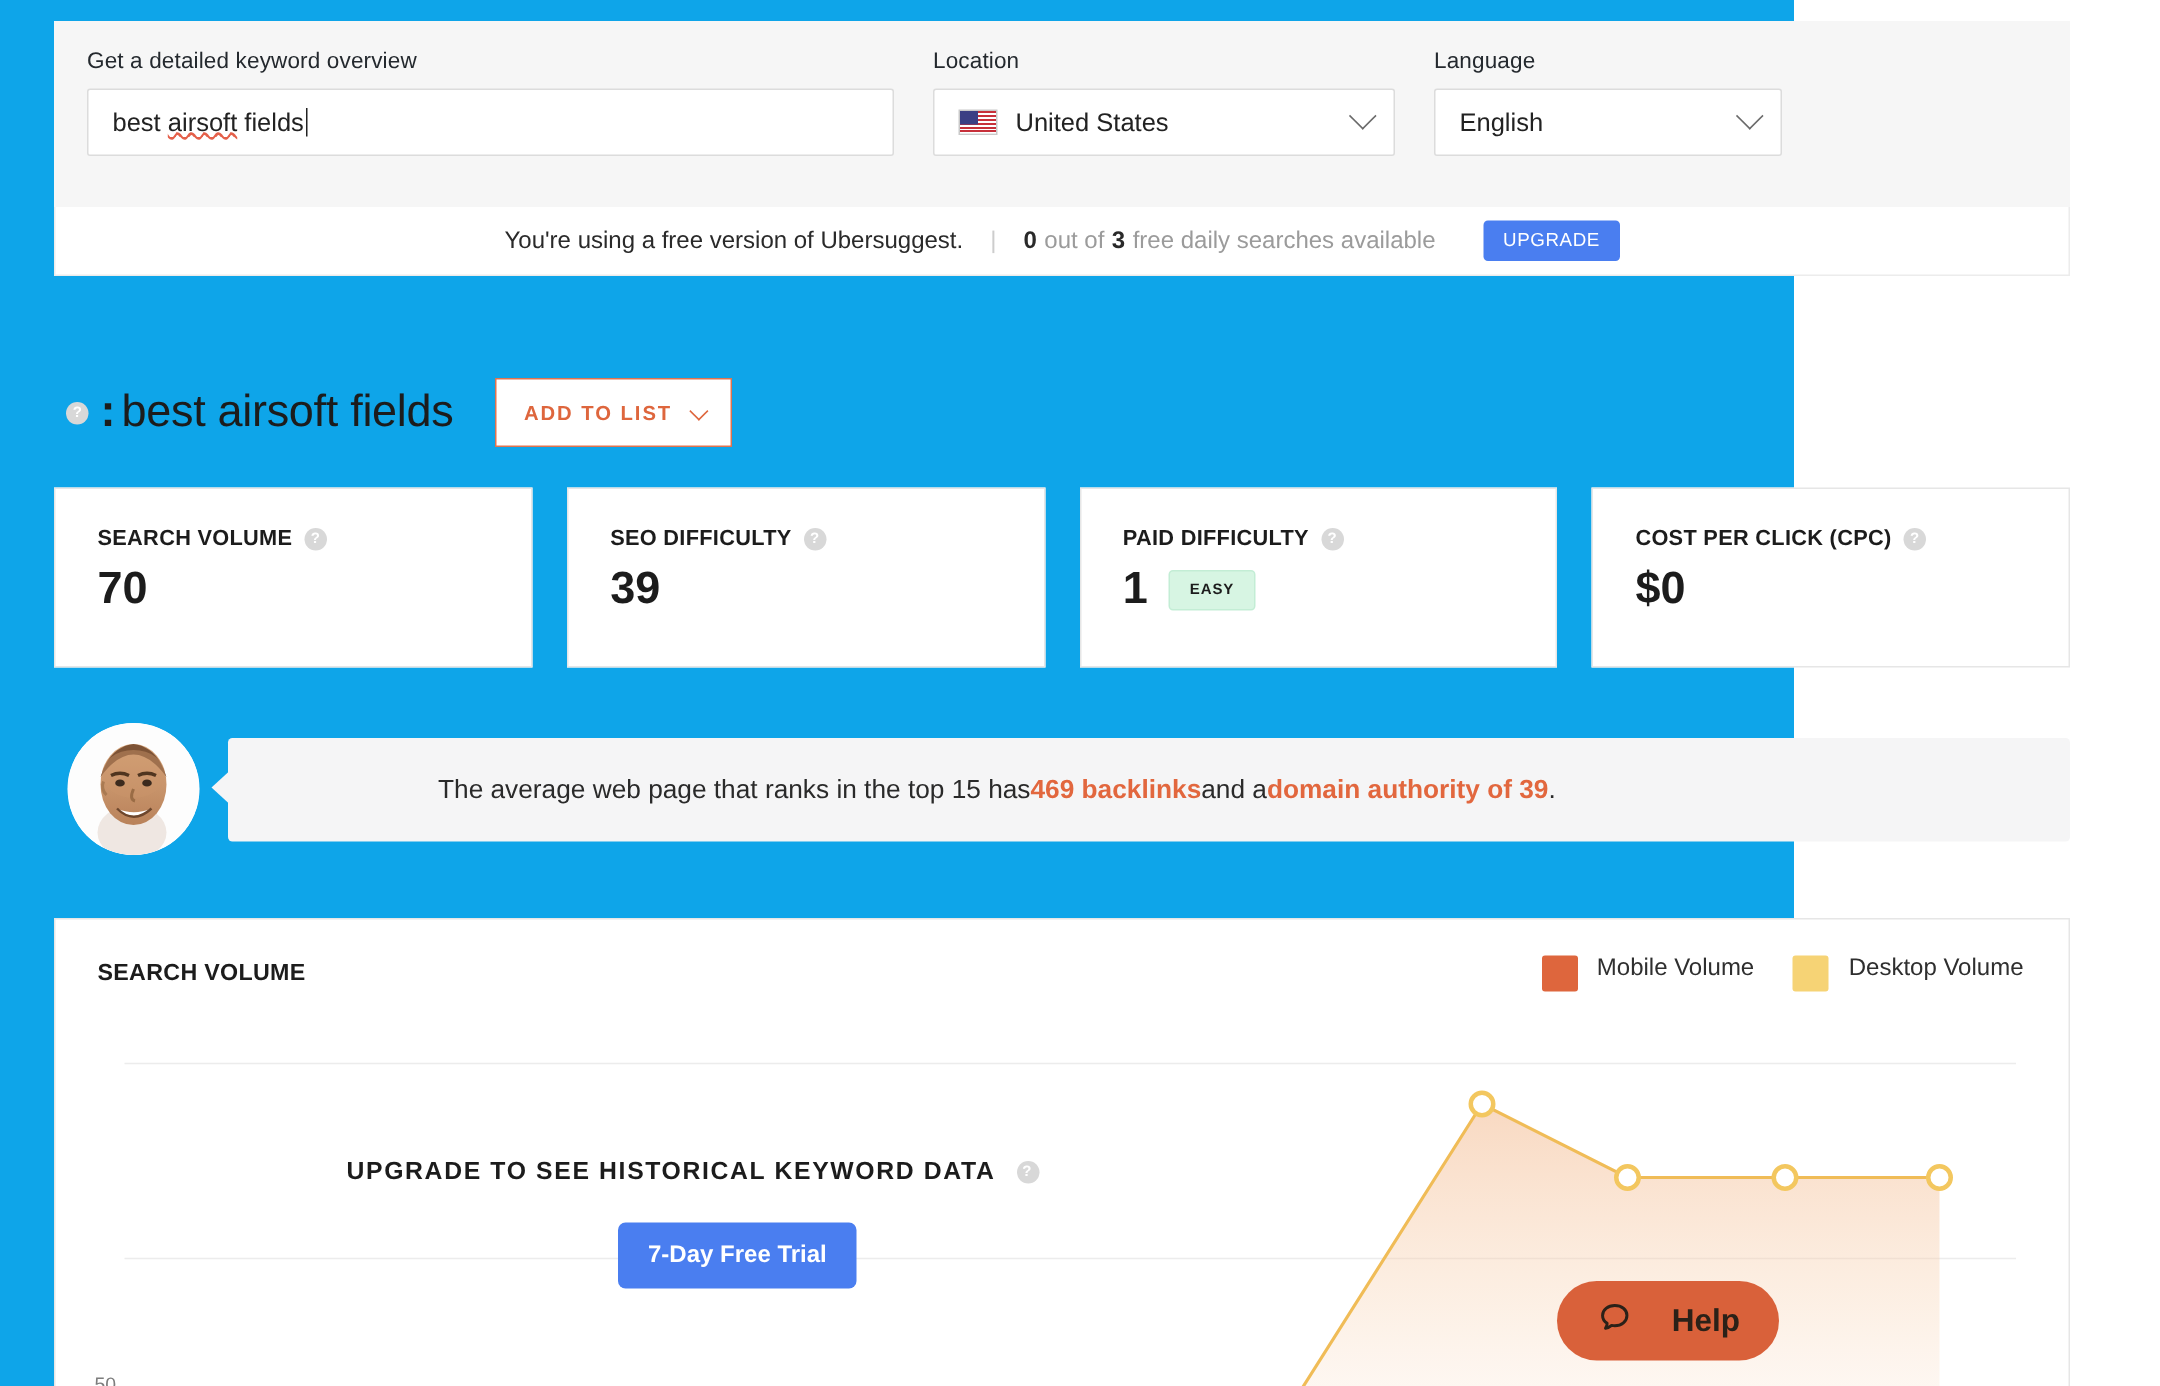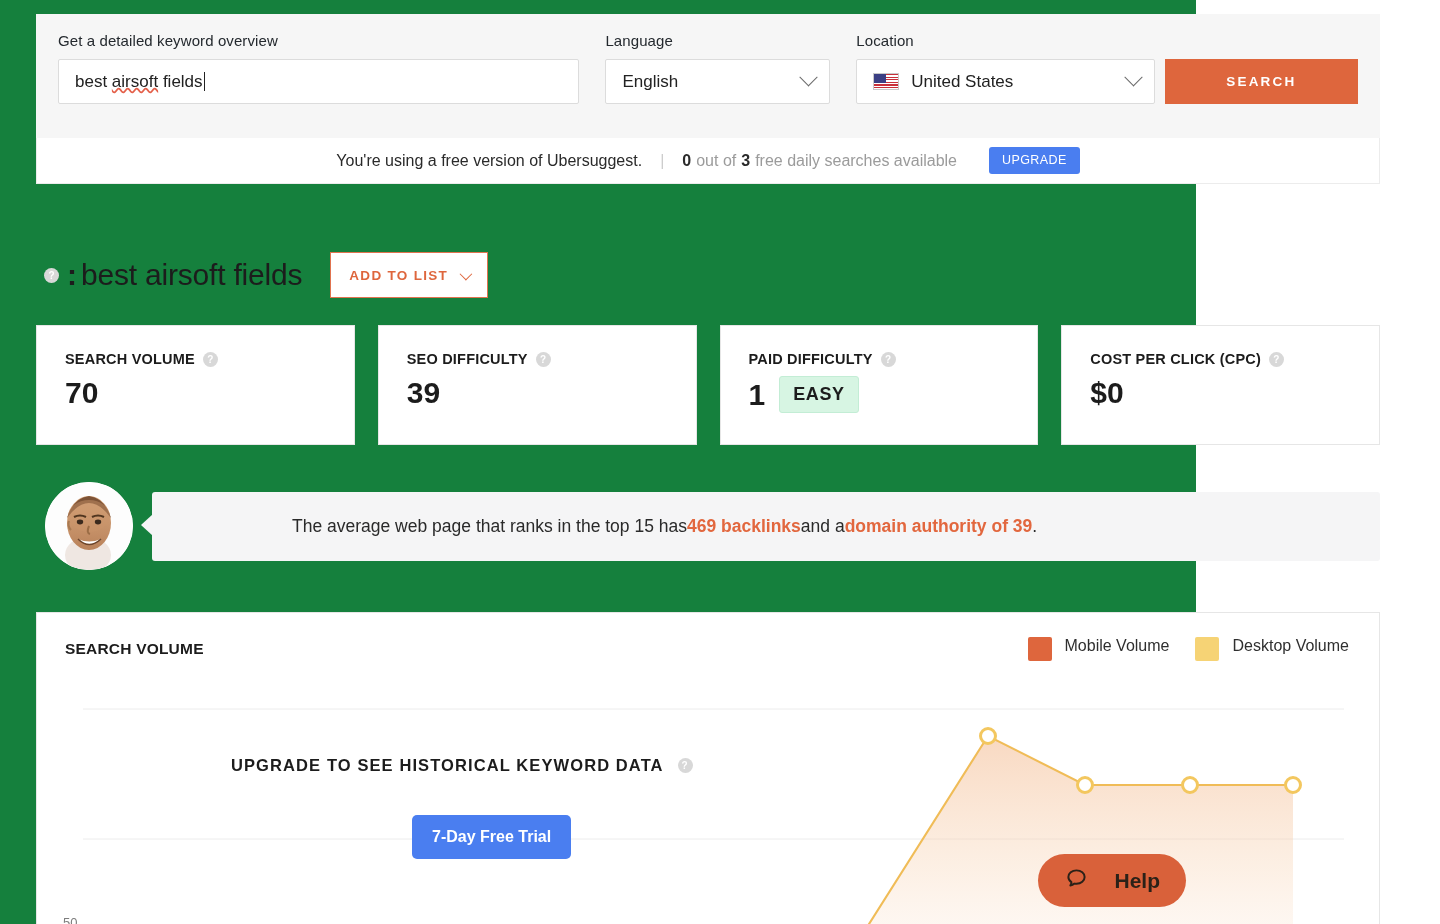--- a/index.html
+++ b/index.html
@@ -7,21 +7,21 @@
   html, body {
     margin: 0; padding: 0;
     width: 1440px; height: 924px;
     background: #ffffff;
     font-family: "Liberation Sans", sans-serif;
     overflow: hidden;
   }
   .page {
     position: relative;
     width: 1196px; height: 924px;
-    background: #15803d;
+    background: #0ea5e9;
   }
 
   
   .search-panel {
     position: absolute;
     left: 36px; top: 14px;
     width: 1344px; height: 124px;
     background: #f6f6f6;
     padding: 18px 22px 0 22px;
   }
@@ -205,21 +205,21 @@
   }
   .card-value {
     font-size: 30px; font-weight: bold;
     color: #1c1c1c; margin-top: 9px;
     display: flex; align-items: center; gap: 14px;
   }
   .badge-easy {
     background: #d7f5e3;
     border: 1px solid #c3edd5;
     color: #1c1c1c;
-    font-size: 18px; font-weight: bold;
+    font-size: 10px; font-weight: bold;
     letter-spacing: 0.6px;
     padding: 7px 13px;
     border-radius: 3px;
   }
 
   
   .insight {
     position: absolute;
     left: 45px; top: 482px;
     width: 1335px; height: 90px;
@@ -277,21 +277,21 @@
   .plot { position: absolute; left: 0; top: 76px; width: 1344px; height: 254px; }
   .plot svg { display: block; }
   .ytick {
     position: absolute;
     left: 26px; top: 226px;
     font-size: 13px; color: #7d7d7d;
   }
 
   .overlay-title {
     position: absolute;
-    left: 231px; top: 756px;
+    left: 231px; top: 772px;
     display: flex; align-items: center;
     font-size: 16.5px; font-weight: bold;
     color: #1c1c1c; letter-spacing: 1.1px;
     z-index: 5;
   }
   .trial-btn {
     position: absolute;
     left: 412px; top: 815px;
     background: #4a7ef0;
     color: #fff; border: none;
@@ -324,46 +324,45 @@
 <div class="page">
 
   <div class="search-panel">
     <div class="field-row">
 
       <div class="field kw-field">
         <div class="field-label">Get a detailed keyword overview</div>
         <div class="text-input">
           <span class="kw-text"><span>best </span><span class="spell">airsoft</span><span> fields</span></span>
             <span class="caret"></span>
-        </div>
-      </div>
-
-      <div class="field lang-field">
-        <div class="field-label">Language</div>
-        <div class="select-box">
-          <span class="select-left">English</span>
-          <span class="chev"></span>
         </div>
       </div>
 
       <div class="field loc-field">
         <div class="field-label">Location</div>
         <div class="select-box">
           <span class="select-left">
             <span class="flag">
               <span class="stripes"></span>
                 <span class="canton"></span>
             </span>
             <span>United States</span>
           </span>
           <span class="chev"></span>
         </div>
       </div>
 
-      <button class="search-btn">SEARCH</button>
+      <div class="field lang-field">
+        <div class="field-label">Language</div>
+        <div class="select-box">
+          <span class="select-left">English</span>
+          <span class="chev"></span>
+        </div>
+      </div>
+
     </div>
   </div>
 
   <div class="notice">
     <span class="notice-main">You're using a free version of Ubersuggest.</span>
     <span class="notice-sep">|</span>
     <span class="notice-b">0</span>
     <span class="notice-gray" style="margin:0 5px">out of</span>
     <span class="notice-b">3</span>
     <span class="notice-gray" style="margin-left:5px">free daily searches available</span>

